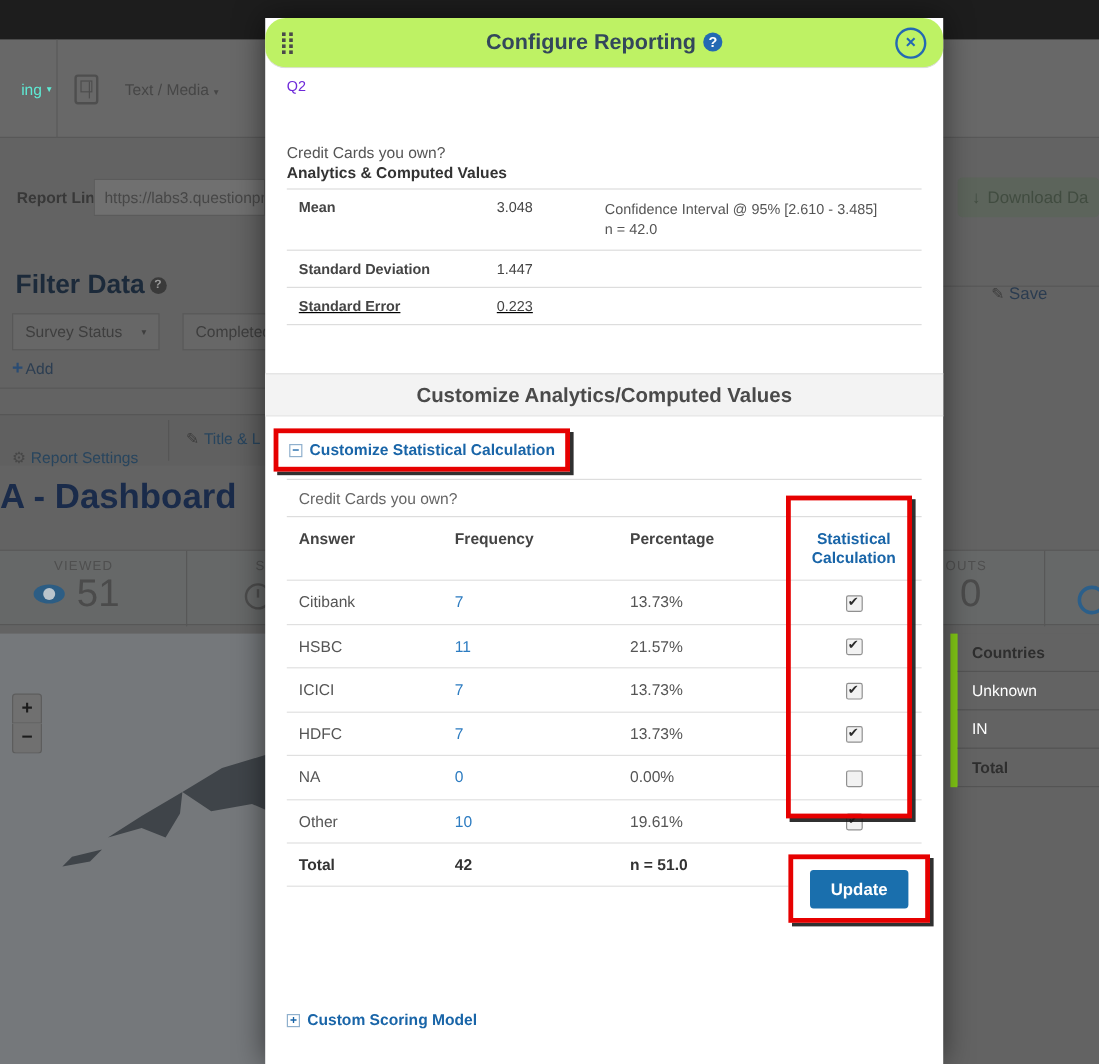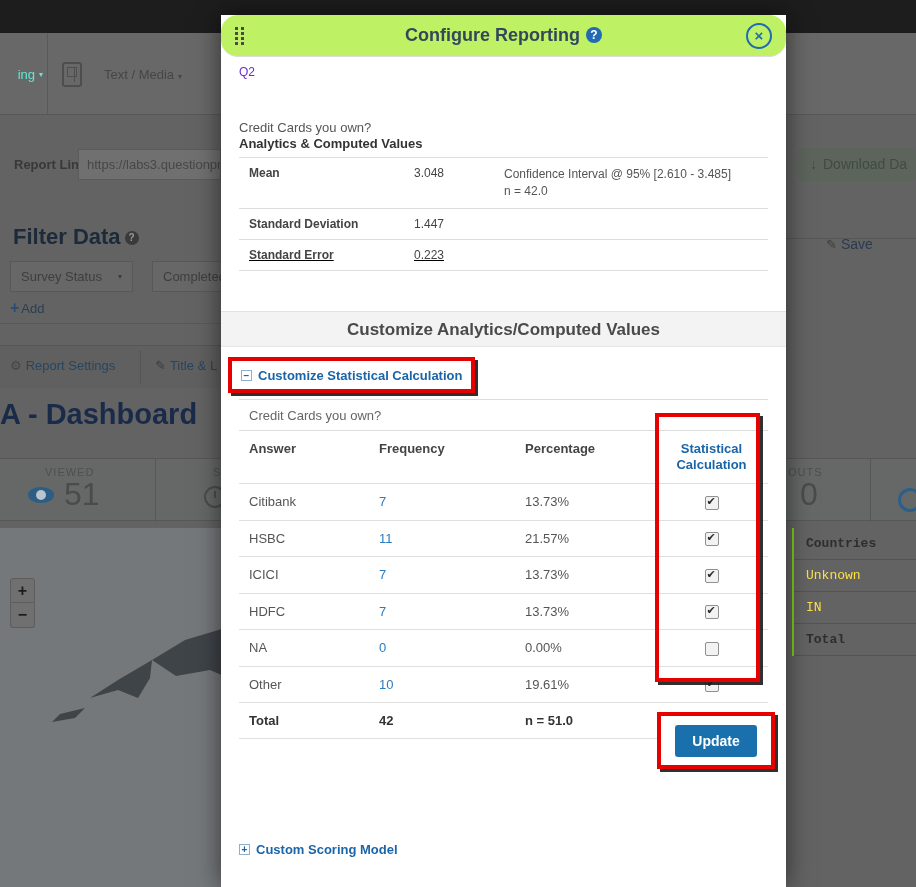--- a/index.html
+++ b/index.html
@@ -27,21 +27,21 @@
   .bg-filter-heading { position:absolute; left:13px; top:224px; font-size:22px; font-weight:bold; color:#1c2a3a; }
   .help-dot { display:inline-block; width:14px; height:14px; border-radius:50%; background:#3a3a3a; color:#9a9a9a; font-size:10px; font-weight:bold; text-align:center; line-height:14px; vertical-align:middle; margin-left:4px; }
   .bg-dd { position:absolute; top:261px; height:31px; background:#676767; border:1px solid #585858; color:#3e3e3e; font-size:13px; line-height:29px; padding:0 10px; display:flex; align-items:center; justify-content:space-between; }
   .bg-dd1 { left:10px; width:123px; }
   .bg-dd2 { left:152px; width:70px; padding-right:0; }
   .bg-add { position:absolute; left:10px; top:299px; font-size:13px; color:#2c3e52; }
   .plus-blue { color:#2a4c74; font-weight:bold; font-size:16px; margin-right:2px; }
   .bg-hr2 { position:absolute; left:0; top:323px; width:221px; border-top:1px solid #595959; }
 
   .bg-tabrow { position:absolute; left:0; top:345px; width:221px; height:43px; background:#606060; border-top:1px solid #565656; }
-  .bg-tab1 { position:absolute; left:10px; top:12px; color:#28455e; font-size:13px; white-space:nowrap; }
+  .bg-tab1 { position:absolute; left:10px; top:28px; color:#28455e; font-size:13px; white-space:nowrap; }
   .bg-tab-div { position:absolute; left:140px; top:4px; height:34px; border-left:1px solid #555; }
   .bg-tab2 { position:absolute; left:155px; top:12px; color:#28455e; font-size:13px; white-space:nowrap; overflow:hidden; width:66px; }
   .gear-icon { color:#474747; margin-right:4px; }
 
   .bg-dash-title { position:absolute; left:0px; top:398px; font-size:29px; font-weight:bold; color:#1a2b4a; white-space:nowrap; }
 
   .bg-tiles { position:absolute; left:0; top:458px; width:916px; height:63px; background:#666868; border-top:1px solid #575757; border-bottom:1px solid #575757; }
   .tile-div { position:absolute; top:0; height:63px; border-left:1px solid #575757; }
   .tile-label { position:absolute; font-size:11px; letter-spacing:1px; color:#4f4f4f; }
   .tile-value { position:absolute; font-size:32px; color:#4b4b4b; }
@@ -50,22 +50,22 @@
   .clock-icon { position:absolute; left:204px; top:486px; width:22px; height:22px; border:2px solid #4c4c4c; border-radius:50%; }
   .clock-icon::after { content:""; position:absolute; left:8px; top:3px; width:2px; height:7px; background:#4c4c4c; }
   .globe-icon { position:absolute; left:898px; top:488px; width:24px; height:24px; border:3px solid #2b5f8a; border-radius:50%; }
 
   .bg-map { position:absolute; left:0; top:528px; width:786px; height:359px; background:#75787b; overflow:hidden; }
   .zoom-ctrl { position:absolute; left:10px; top:50px; width:25px; }
   .zoom-btn { width:25px; height:25px; background:#707070; border:1px solid #5d5d5d; color:#1c1c1c; font-size:16px; font-weight:bold; text-align:center; line-height:23px; }
   .zoom-btn:first-child { border-radius:3px 3px 0 0; }
   .zoom-btn:last-child { border-radius:0 0 3px 3px; border-top:none; }
 
-  .bg-countries { position:absolute; left:792px; top:528px; width:124px; background:#636363; border-left:2px solid #84cc16;font-family:Liberation Mono, monospace; }
-  .country-row { padding:8px 12px; font-size:13px; color:#fde047; border-bottom:1px solid #545454; }
+  .bg-countries { position:absolute; left:792px; top:528px; width:124px; background:#636363; border-left:6px solid #84cc16; }
+  .country-row { padding:8px 12px; font-size:13px; color:#ffffff; border-bottom:1px solid #545454; }
   .country-row.hdr, .country-row.total { font-weight:bold; color:#2e2e2e; }
 
   
   .modal { position:absolute; left:221px; top:15px; width:565px; height:872px; background:#fff; box-shadow:0 0 24px rgba(0,0,0,0.55); }
   .modal-header { height:42px; background:#bef264; border-bottom:1px solid #dcdcdc; display:flex; align-items:center; padding:0 14px; position:relative;border-radius:17px; }
   .drag-handle { display:grid; grid-template-columns:4px 4px; grid-gap:2px; }
   .drag-handle span { width:3px; height:3px; background:#4a4a4a; }
   .modal-title-wrap { position:absolute; left:0; right:0; text-align:center; font-size:18px; font-weight:bold; color:#33475b; }
   .help-icon { display:inline-block; width:16px; height:16px; border-radius:50%; background:#2369b3; color:#fff; font-size:12px; font-weight:bold; line-height:16px; text-align:center; vertical-align:2px; margin-left:6px; }
   .close-btn { position:absolute; right:14px; top:8px; width:26px; height:26px; border:2px solid #2369b3; border-radius:50%; color:#2369b3; font-size:15px; font-weight:bold; text-align:center; line-height:22px; background:transparent; cursor:pointer; }

